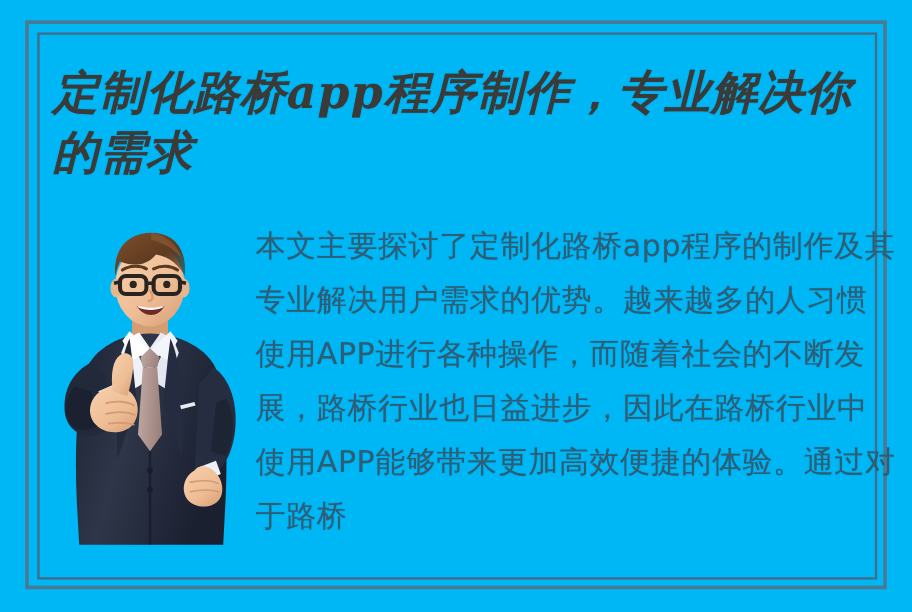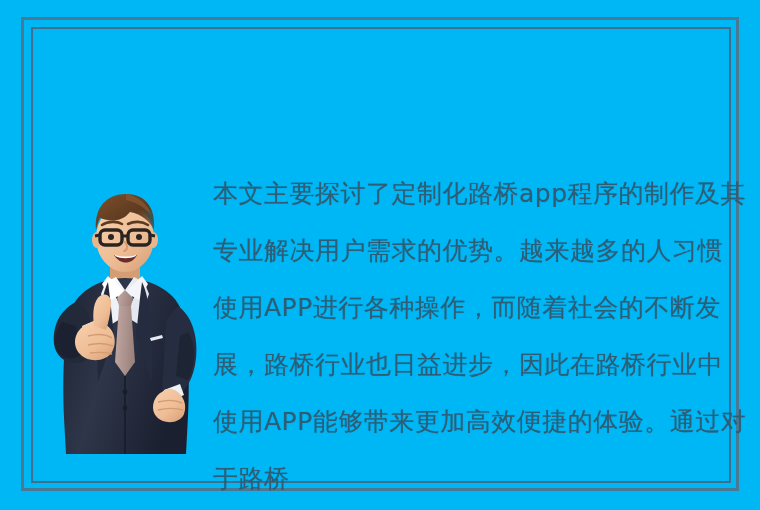--- a/index.html
+++ b/index.html
@@ -59,25 +59,25 @@
     color: #3a3a38;
     text-shadow: 0 0 1px rgba(40,40,40,0.45);
     white-space: pre-wrap;
     word-break: break-all;
   }
 
   
   .body-copy {
     position: absolute;
     left: 213px;
-    top: 165px;
+    top: 182px;
     width: 535px;
     font-family: "DejaVu Sans", "Liberation Sans", sans-serif;
     font-size: 25px;
-    line-height: 57px;
+    line-height: 45px;
     letter-spacing: 0.5px;
     color: #2f5d75;
     text-shadow: 0 0 1px rgba(20,60,85,0.35);
     word-break: break-all;
     white-space: pre-wrap;
   }
 
   
   .character {
     position: absolute;
@@ -89,20 +89,21 @@
   .character svg { display: block; width: 100%; height: 100%; }
 </style>
 </head>
 <body>
 
 <div id="poster">
 
   <div class="frame-outer"></div>
   <div class="frame-inner"></div>
 
+  <div class="title">定制化路桥app程序制作，专业解决你的需求</div>
 
   <div class="body-copy">本文主要探讨了定制化路桥app程序的制作及其专业解决用户需求的优势。越来越多的人习惯使用APP进行各种操作，而随着社会的不断发展，路桥行业也日益进步，因此在路桥行业中使用APP能够带来更加高效便捷的体验。通过对于路桥</div>
 
   <div class="character">
     <svg viewBox="0 0 175 300" xmlns="http://www.w3.org/2000/svg">
       <defs>
         <linearGradient id="suitG" x1="0" y1="0" x2="1" y2="0.4">
           <stop offset="0%" stop-color="#1d2334"></stop>
           <stop offset="45%" stop-color="#2f3649"></stop>
           <stop offset="100%" stop-color="#1a2030"></stop>

